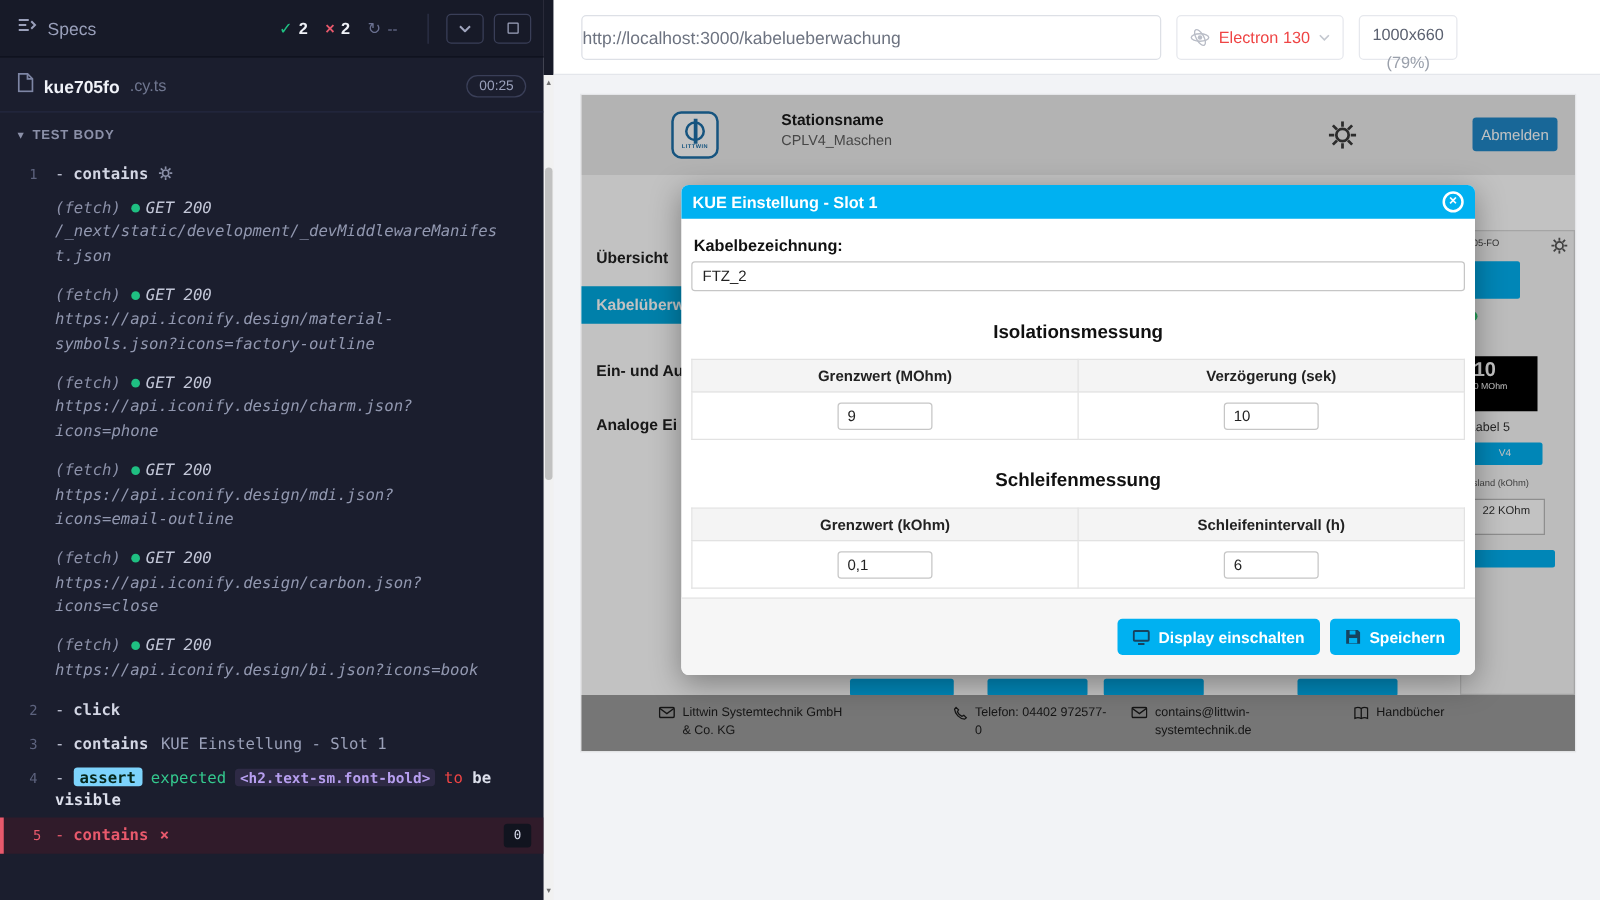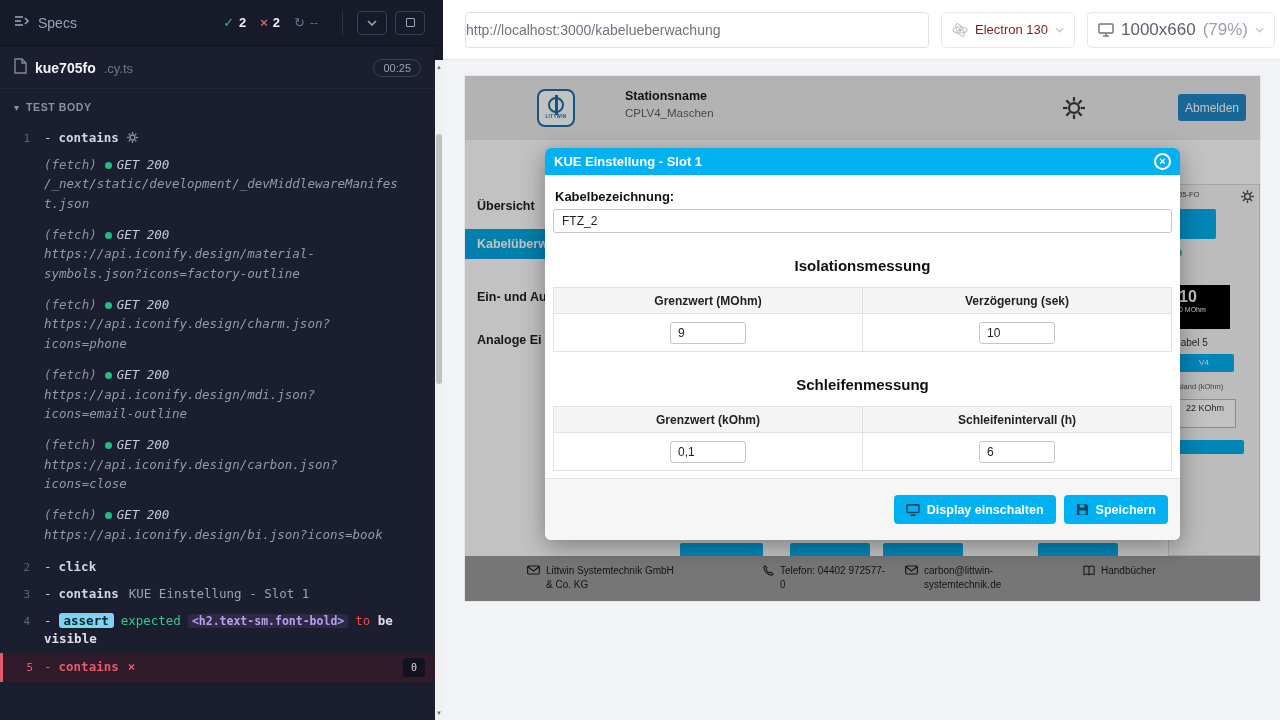--- a/index.html
+++ b/index.html
@@ -83,22 +83,22 @@
 
   
   .main { position:absolute; left:443px; top:0; width:837px; height:720px; background:#f2f3f6; }
   .toolbar { height:60px; background:#fff; border-bottom:1px solid #e4e6eb;
     display:flex; align-items:center; padding-left:22px; gap:12px; }
   .url-input { width:464px; height:36px; border:1px solid #dde0e6; border-radius:4px;
     color:#6d7380; font-size:14px; padding:0 0; outline:none; background:#fff;
     font-family:"Liberation Sans", sans-serif; }
   .select-box { height:36px; border:1px solid #e6e8ed; border-radius:4px; background:#fff;
     display:flex; align-items:center; gap:7px; padding:0 10px; cursor:pointer; }
-  .browser-box { color:#7f1d1d; font-size:13px; }
-  .viewport-box { font-size:17px; color:#5b6170; }
+  .browser-box { color:#ef4444; font-size:13px; }
+  .viewport-box { font-size:13px; color:#5b6170;flex-direction:column; }
   .vp-zoom { color:#9aa0ab; }
   .chev { color:#b9bdc7; }
 
   
   .app { position:absolute; left:22px; top:76px; width:795px; height:525px;
     background:#fff; overflow:hidden; box-shadow:0 0 0 1px rgba(0,0,0,.05); }
   .app-header { position:absolute; left:0; top:0; right:0; height:64px; background:#ececec; }
   .logo-box { position:absolute; left:72px; top:13px; width:38px; height:38px;
     border:2px solid #1d6fa8; border-radius:8px; background:#fff;
     display:flex; flex-direction:column; align-items:center; justify-content:center; }
@@ -438,21 +438,21 @@
         <span class="foot-icon"><svg width="11" height="11" viewBox="0 0 12 12">
               <path d="M2 1 L4.2 3.2 L3.2 4.8 C3.9 6.6 5.4 8.1 7.2 8.8 L8.8 7.8 L11 10 L9.5 11.3 C5 10.8 1.2 7 0.7 2.5 Z" fill="none" stroke="#1c1c1c" stroke-width="1.1"></path>
             </svg></span>
         <span>Telefon: 04402 972577-0</span>
       </div>
       <div class="foot-item" style="left:440px;width:110px">
         <span class="foot-icon"><svg width="13" height="10" viewBox="0 0 14 10">
               <rect x="0.7" y="0.7" width="12.6" height="8.6" rx="1" fill="none" stroke="#1c1c1c" stroke-width="1.2"></rect>
               <polyline points="1,1.5 7,6 13,1.5" fill="none" stroke="#1c1c1c" stroke-width="1.2"></polyline>
             </svg></span>
-        <span>carbon@littwin-systemtechnik.de</span>
+        <span>contains@littwin-systemtechnik.de</span>
       </div>
       <div class="foot-item" style="left:618px;width:100px">
         <span class="foot-icon"><svg width="12" height="11" viewBox="0 0 13 11">
               <path d="M6.5 1.5 C5 0.5 2.5 0.5 1 1.2 V10 C2.5 9.3 5 9.3 6.5 10.2 C8 9.3 10.5 9.3 12 10 V1.2 C10.5 0.5 8 0.5 6.5 1.5 Z" fill="none" stroke="#1c1c1c" stroke-width="1.1"></path>
               <line x1="6.5" y1="1.5" x2="6.5" y2="10.2" stroke="#1c1c1c" stroke-width="1.1"></line>
             </svg></span>
         <span>Handbücher</span>
       </div>
     </div>
 

